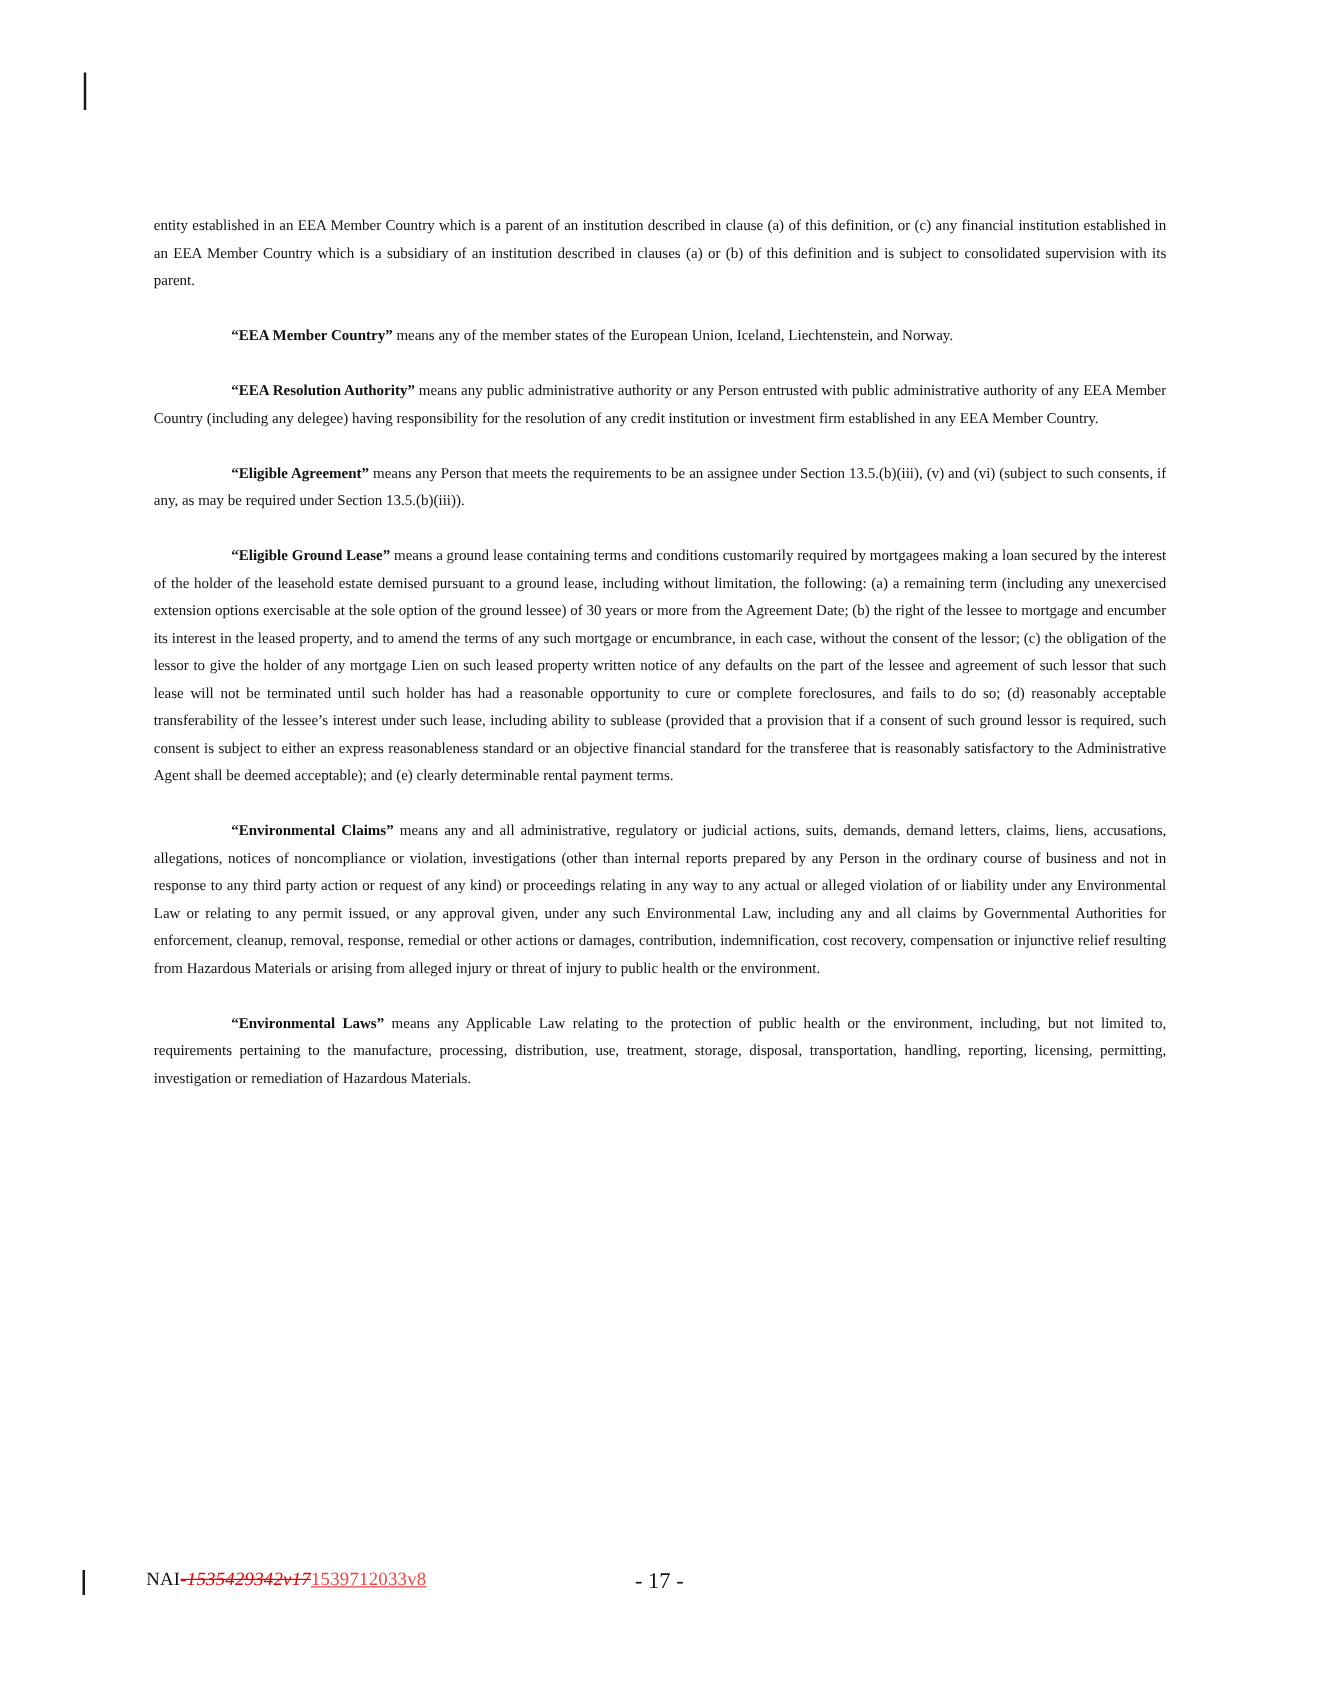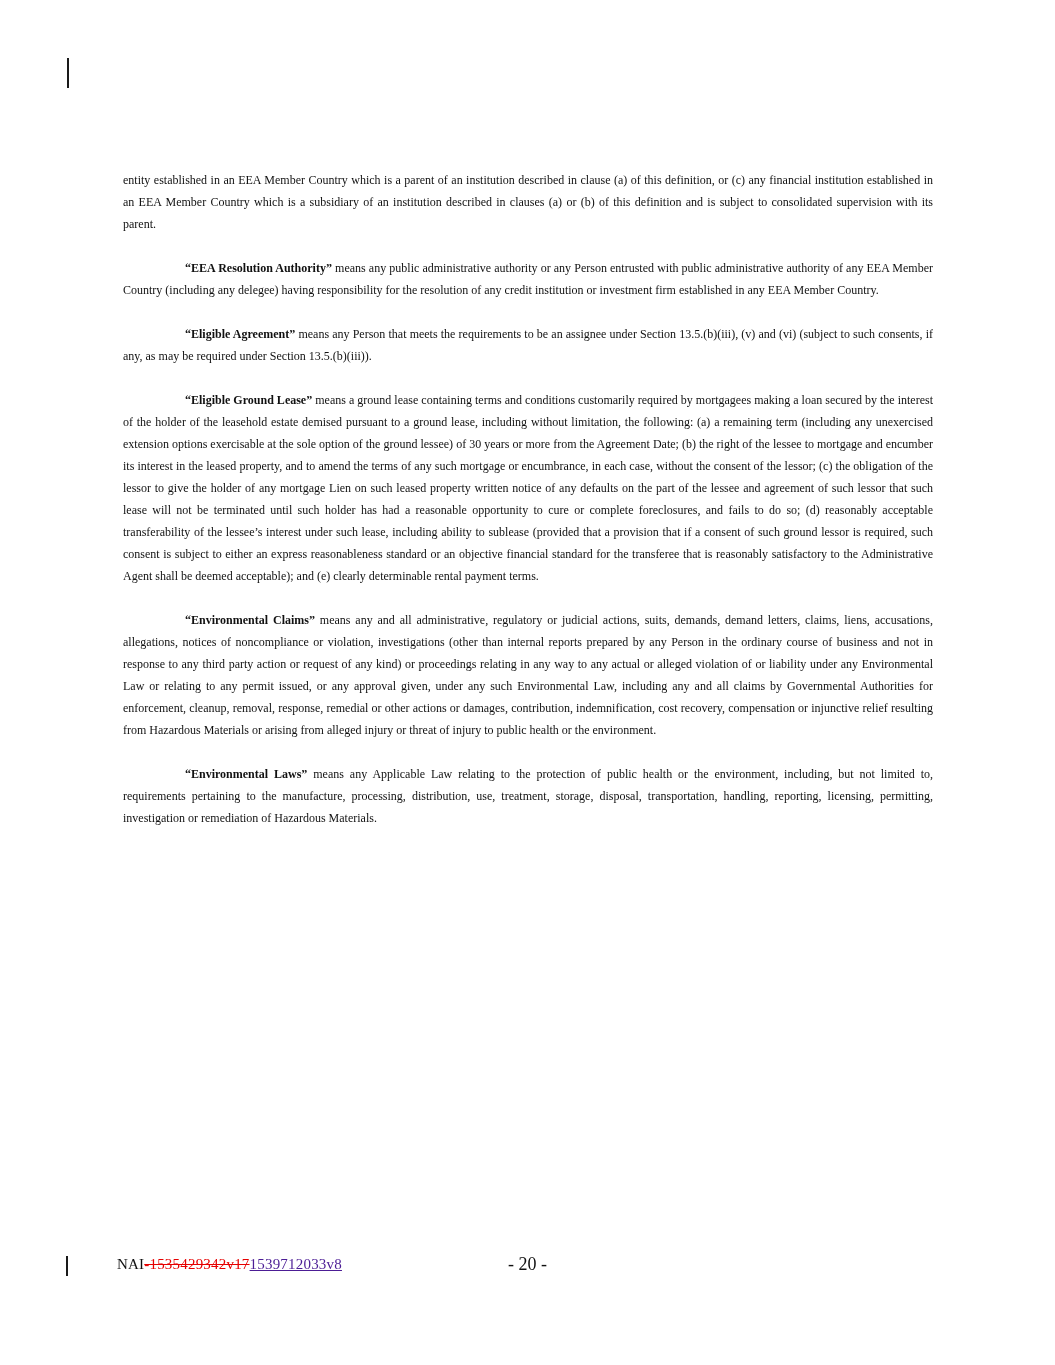--- a/index.html
+++ b/index.html
@@ -55,20 +55,21 @@
   }
   .docid {
     position: absolute;
     left: 117px;
     top: 4px;
     white-space: nowrap;
     letter-spacing: 0.2px;
   }
   .docid .del {
     text-decoration: line-through;
+    font-style: italic;
   }
   .docid .ins {
     text-decoration: underline;
   }
   .pagenum {
     position: absolute;
     left: 0;
     width: 1055px;
     top: 2px;
     text-align: center;
@@ -78,27 +79,28 @@
 </head>
 <body>
 
 <div class="page">
 
   <div class="change-bar top"></div>
   <div class="change-bar bottom"></div>
 
   <div class="doc-body" id="doc-body">
       <p><span>entity established in an EEA Member Country which is a parent of an institution described in clause (a) of this definition, or (c) any financial institution established in an EEA Member Country which is a subsidiary of an institution described in clauses (a) or (b) of this definition and is subject to consolidated supervision with its parent.</span></p>
+      <p class="indent"><span class="b">“EEA Member Country”</span><span> means any of the member states of the European Union, Iceland, Liechtenstein, and Norway.</span></p>
       <p class="indent"><span class="b">“EEA Resolution Authority”</span><span> means any public administrative authority or any Person entrusted with public administrative authority of any EEA Member Country (including any delegee) having responsibility for the resolution of any credit institution or investment firm established in any EEA Member Country.</span></p>
       <p class="indent"><span class="b">“Eligible Agreement”</span><span> means any Person that meets the requirements to be an assignee under Section 13.5.(b)(iii), (v) and (vi) (subject to such consents, if any, as may be required under Section 13.5.(b)(iii)).</span></p>
       <p class="indent"><span class="b">“Eligible Ground Lease”</span><span> means a ground lease containing terms and conditions customarily required by mortgagees making a loan secured by the interest of the holder of the leasehold estate demised pursuant to a ground lease, including without limitation, the following: (a) a remaining term (including any unexercised extension options exercisable at the sole option of the ground lessee) of 30 years or more from the Agreement Date; (b) the right of the lessee to mortgage and encumber its interest in the leased property, and to amend the terms of any such mortgage or encumbrance, in each case, without the consent of the lessor; (c) the obligation of the lessor to give the holder of any mortgage Lien on such leased property written notice of any defaults on the part of the lessee and agreement of such lessor that such lease will not be terminated until such holder has had a reasonable opportunity to cure or complete foreclosures, and fails to do so; (d) reasonably acceptable transferability of the lessee’s interest under such lease, including ability to sublease (provided that a provision that if a consent of such ground lessor is required, such consent is subject to either an express reasonableness standard or an objective financial standard for the transferee that is reasonably satisfactory to the Administrative Agent shall be deemed acceptable); and (e) clearly determinable rental payment terms.</span></p>
       <p class="indent"><span class="b">“Environmental Claims”</span><span> means any and all administrative, regulatory or judicial actions, suits, demands, demand letters, claims, liens, accusations, allegations, notices of noncompliance or violation, investigations (other than internal reports prepared by any Person in the ordinary course of business and not in response to any third party action or request of any kind) or proceedings relating in any way to any actual or alleged violation of or liability under any Environmental Law or relating to any permit issued, or any approval given, under any such Environmental Law, including any and all claims by Governmental Authorities for enforcement, cleanup, removal, response, remedial or other actions or damages, contribution, indemnification, cost recovery, compensation or injunctive relief resulting from Hazardous Materials or arising from alleged injury or threat of injury to public health or the environment.</span></p>
       <p class="indent"><span class="b">“Environmental Laws”</span><span> means any Applicable Law relating to the protection of public health or the environment, including, but not limited to, requirements pertaining to the manufacture, processing, distribution, use, treatment, storage, disposal, transportation, handling, reporting, licensing, permitting, investigation or remediation of Hazardous Materials.</span></p>
     </div>
 
   <div class="footer">
     <span class="docid">
-      <span>NAI</span><span class="del" style="color: rgb(230, 0, 0);">-1535429342v17</span><span class="ins" style="color: #4c1d95;">1539712033v8</span>
+      <span>NAI</span><span class="del" style="color: rgb(230, 0, 0);">-1535429342v17</span><span class="ins" style="color: #ef4444;">1539712033v8</span>
     </span>
-    <span class="pagenum">- 20 -</span>
+    <span class="pagenum">- 17 -</span>
   </div>
 
 </div>
 
 </body></html>

